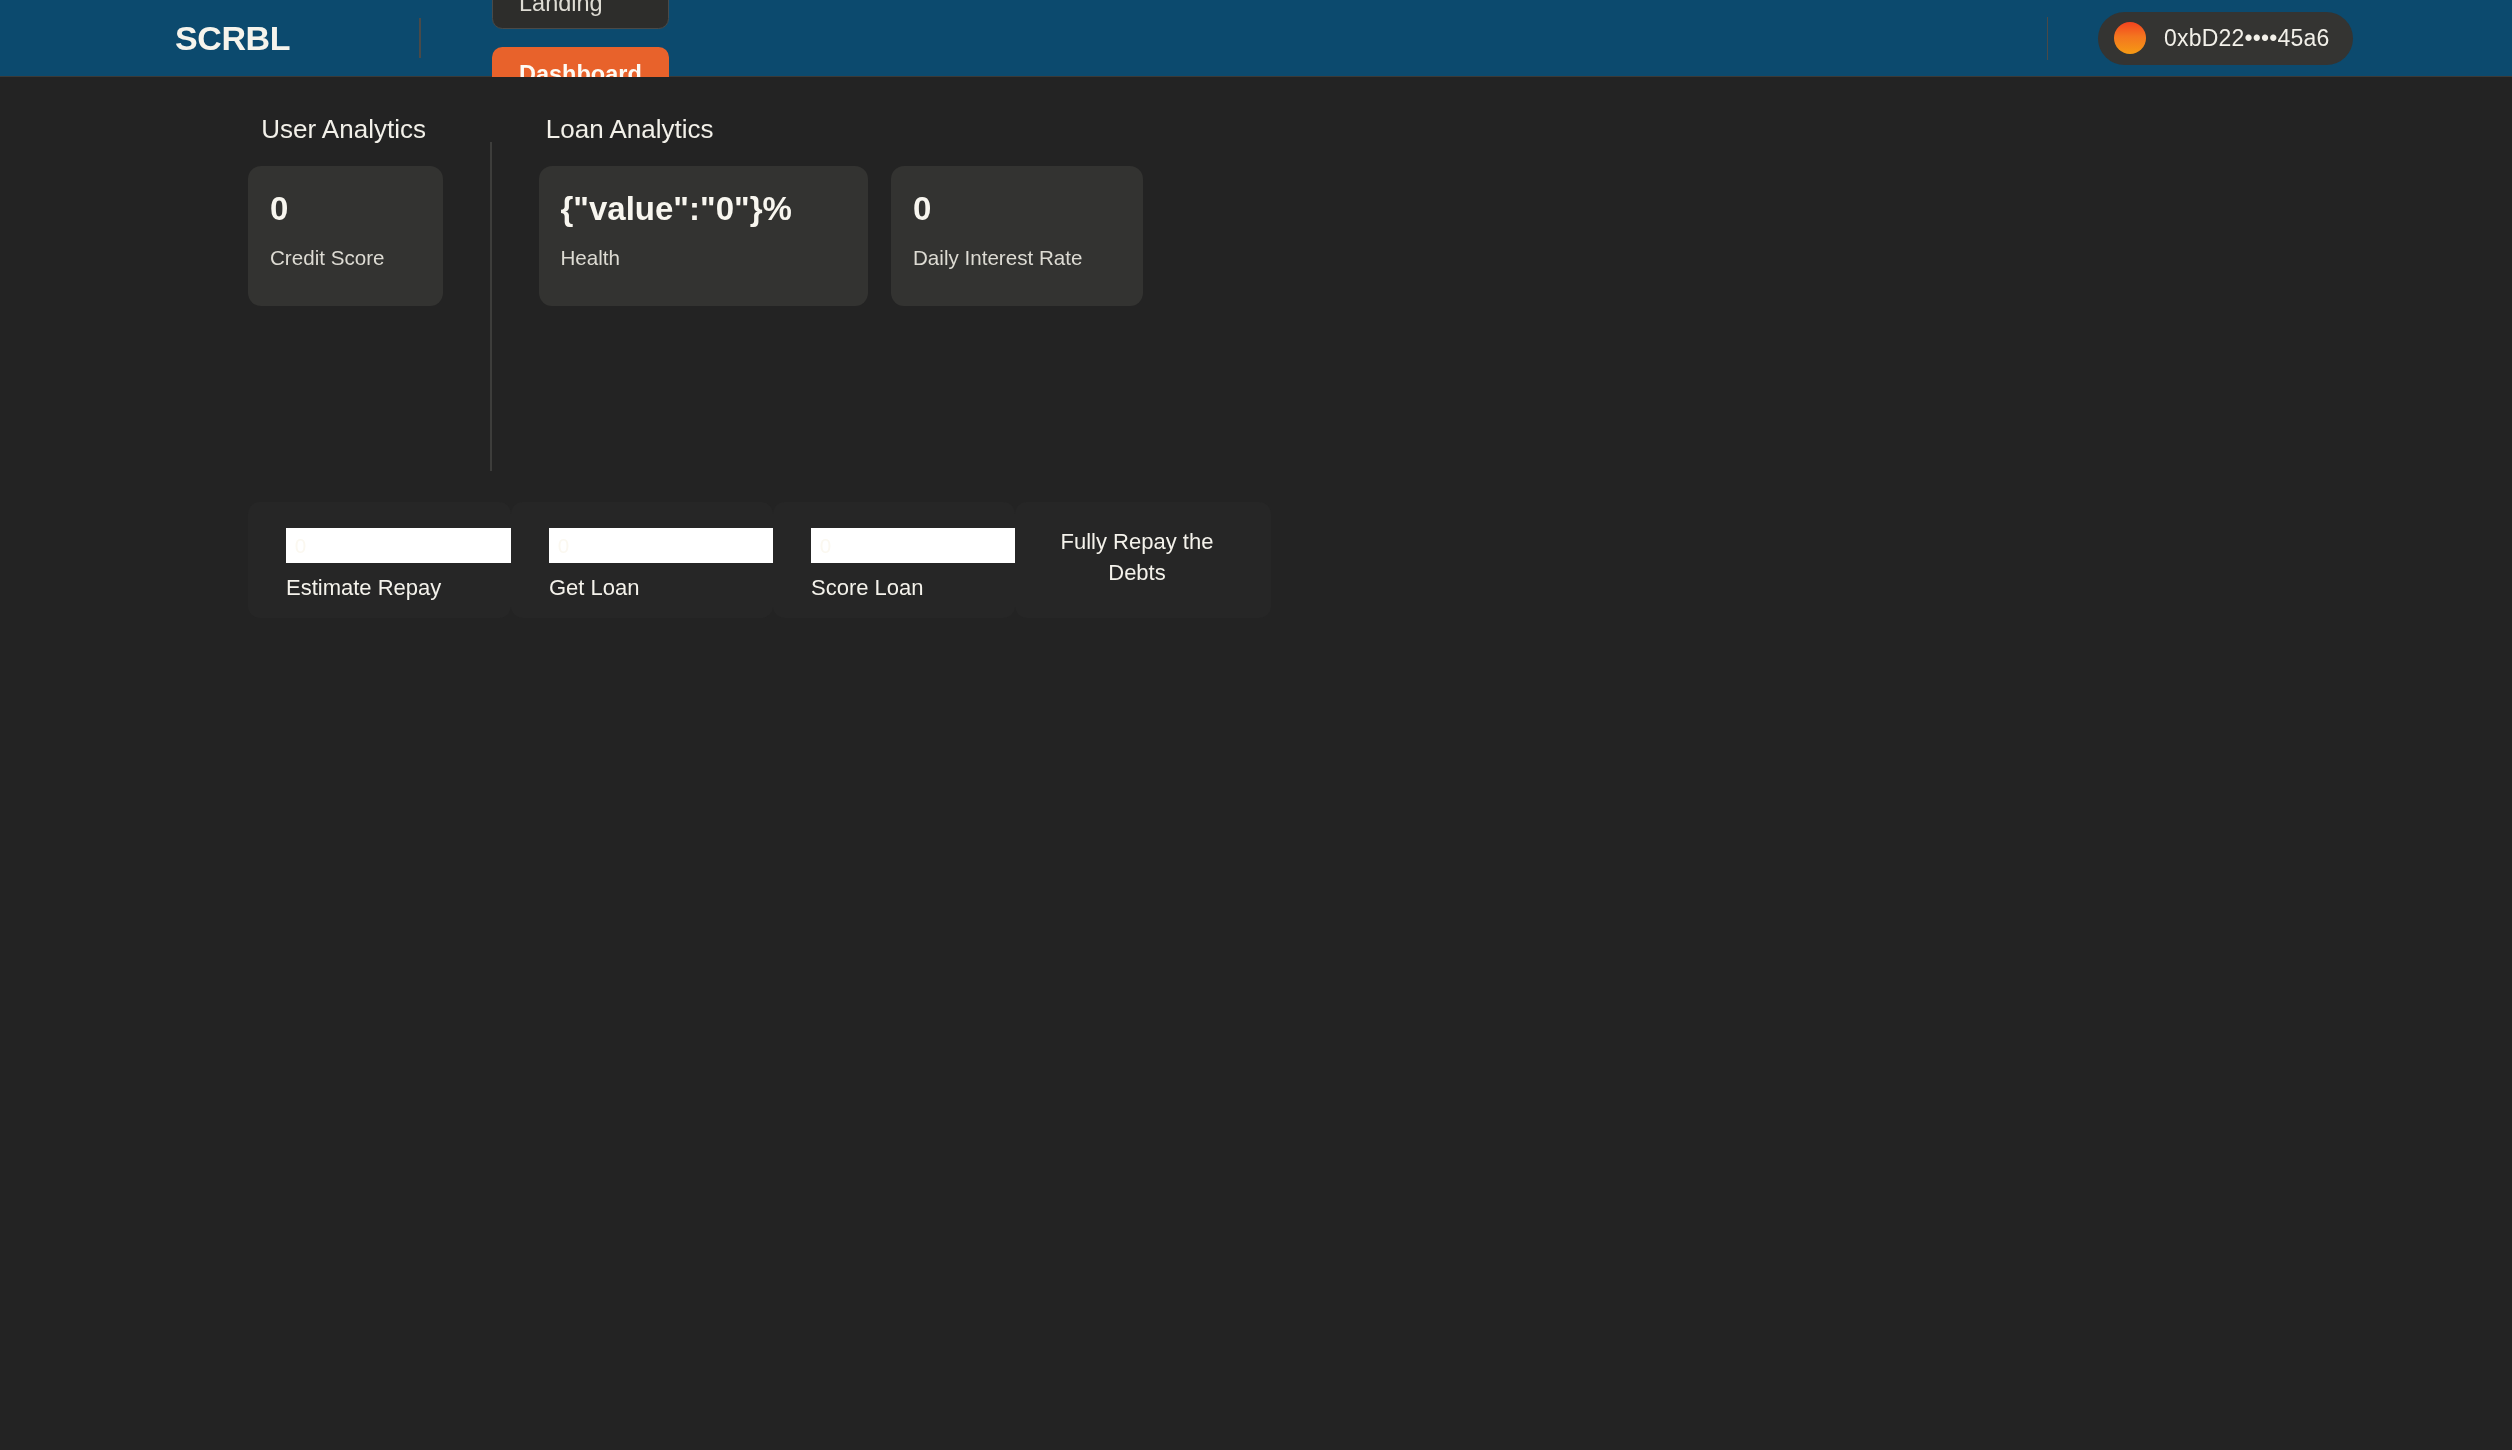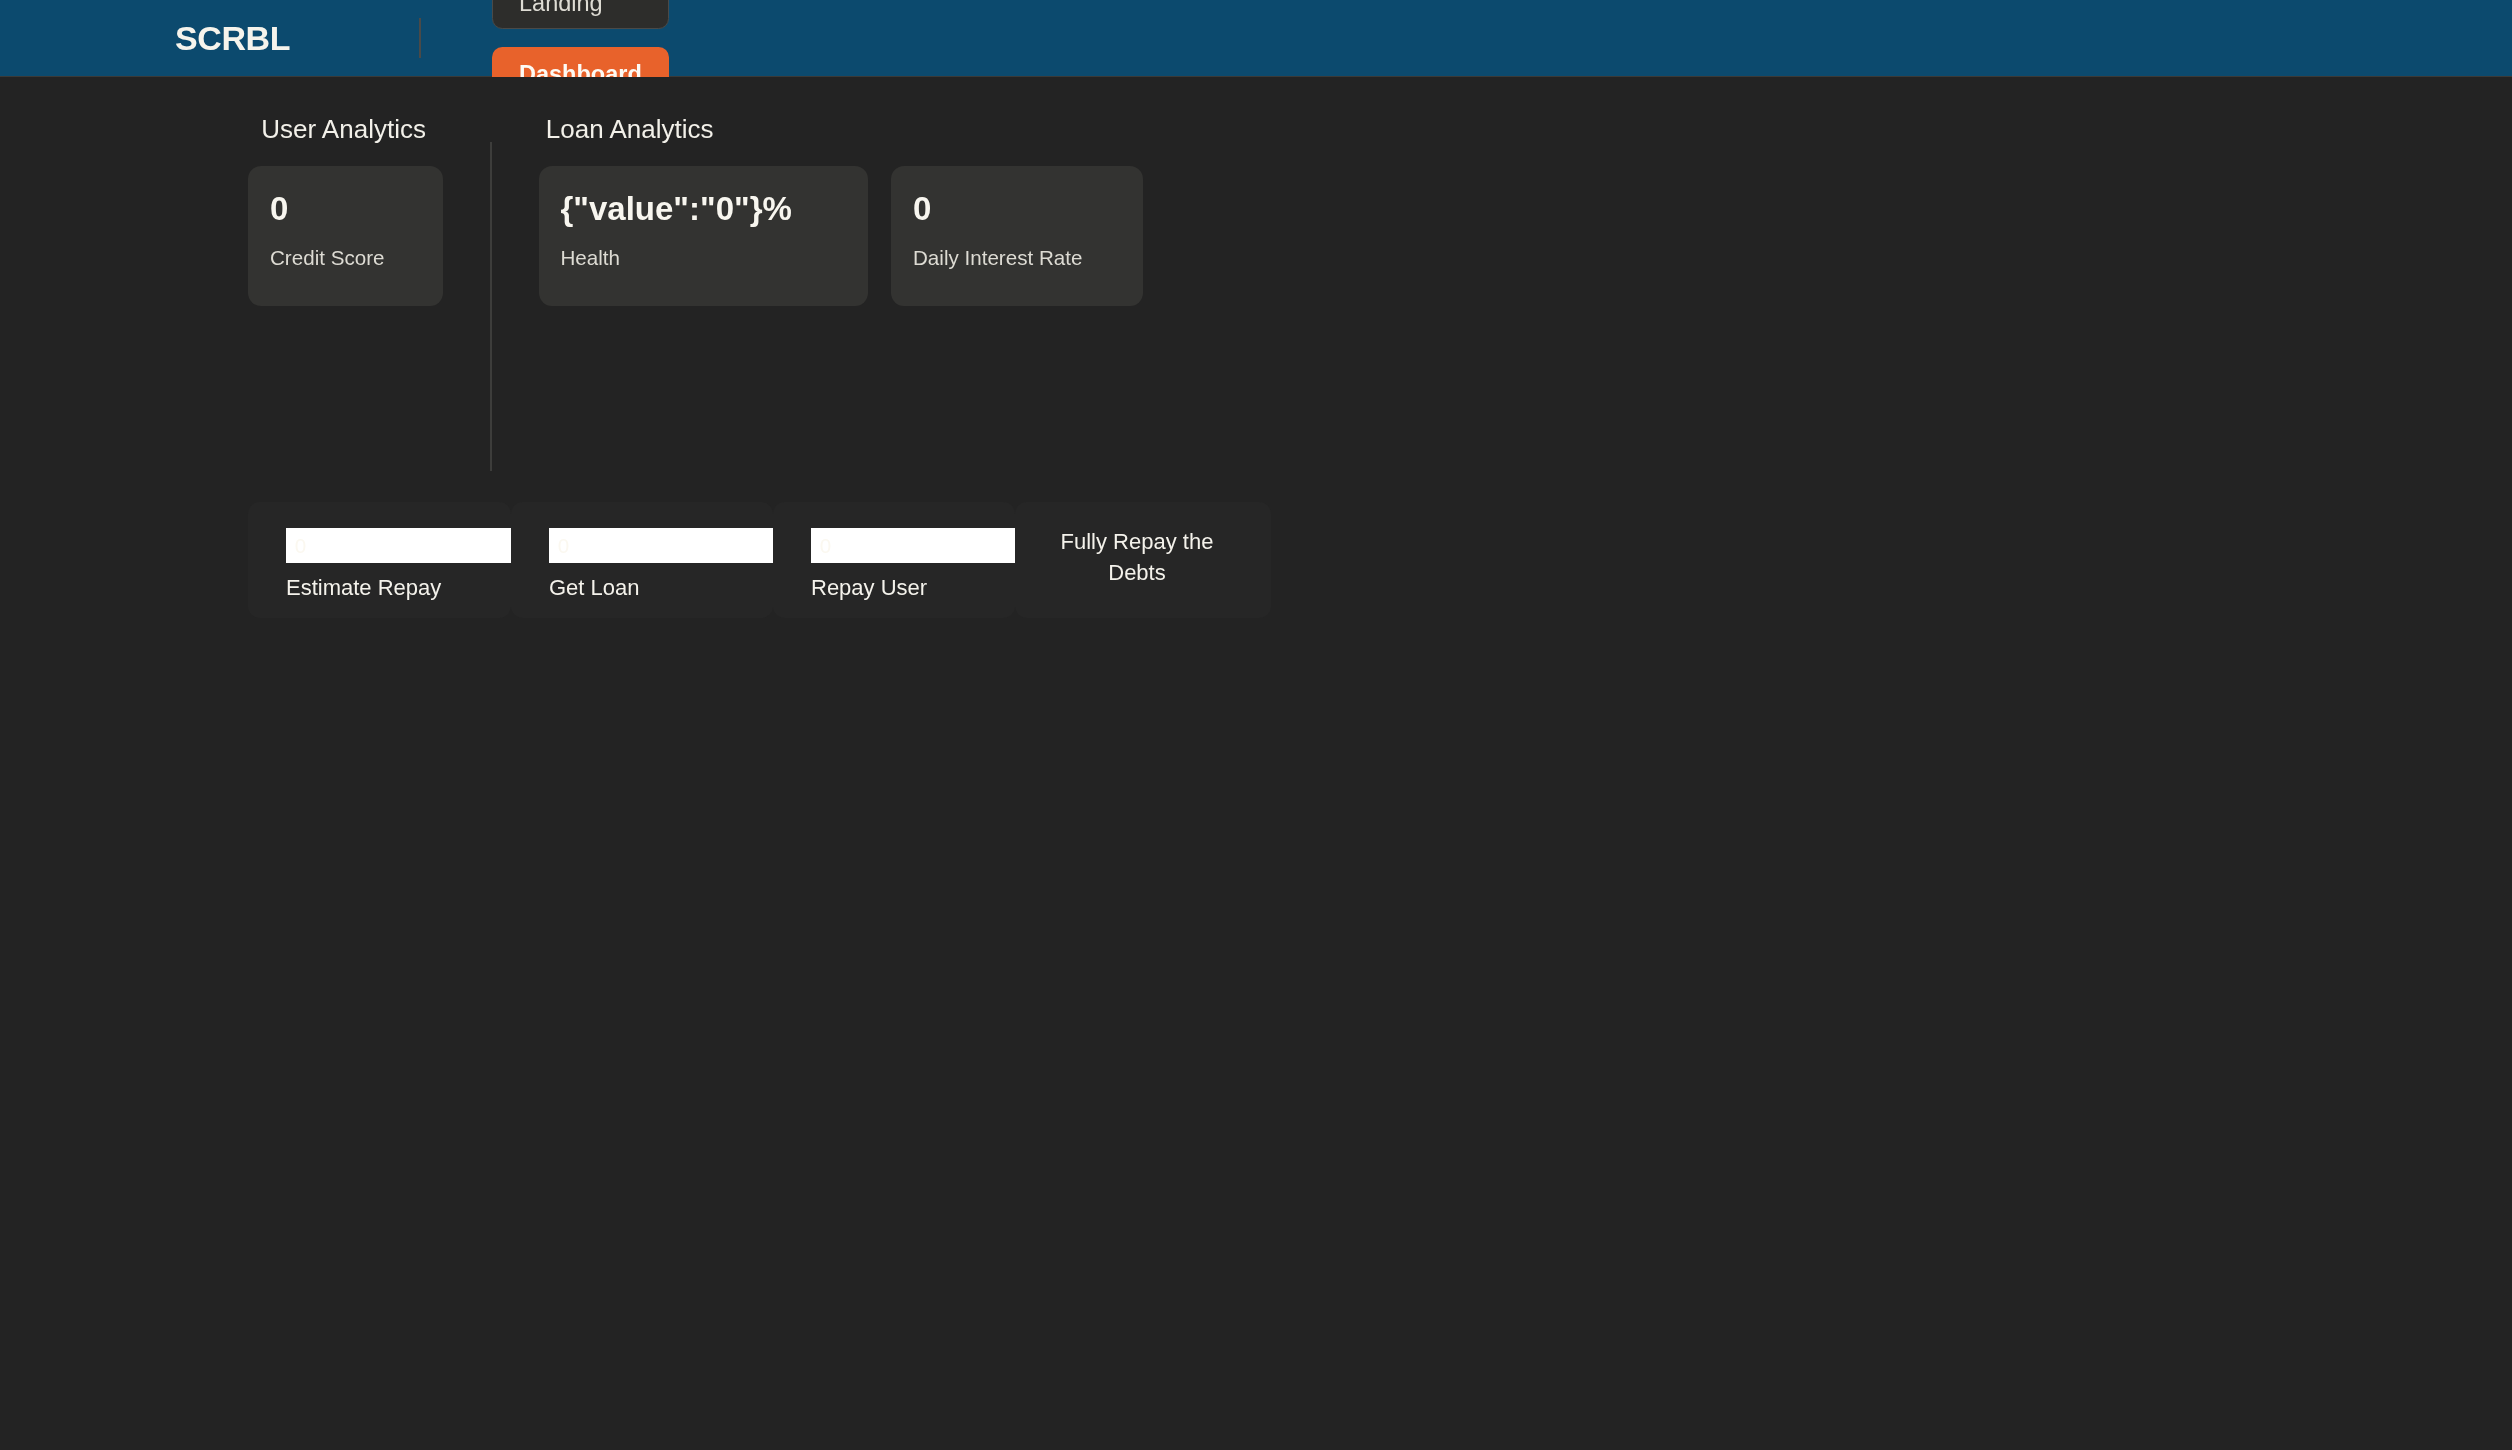--- a/index.html
+++ b/index.html
@@ -250,20 +250,27 @@
 
   <div class="brand">SCRBL</div>
 
   <div class="header-divider"></div>
 
   <div class="nav">
     <div class="nav-btn inactive">Landing</div>
     <div class="nav-btn active">Dashboard</div>
   </div>
 
+  <div class="header-right">
+    <div class="right-divider"></div>
+    <div class="wallet">
+      <div class="wallet-avatar"></div>
+      <div class="wallet-address">0xbD22••••45a6</div>
+    </div>
+  </div>
 
 </div>
 
 <div class="main">
 
   <div class="analytics-row">
 
     <div class="analytics-group">
       <div class="group-title user">User Analytics</div>
       <div class="cards">
@@ -299,21 +306,21 @@
       <div class="action-label">Estimate Repay</div>
     </div>
 
     <div class="action-card get">
       <input class="action-input" type="text" placeholder="0" style="">
       <div class="action-label">Get Loan</div>
     </div>
 
     <div class="action-card repay">
       <input class="action-input" type="text" placeholder="0" style="">
-      <div class="action-label">Repay User</div>
+      <div class="action-label">Score Loan</div>
     </div>
 
     <div class="action-card full">
       <div class="action-label">Fully Repay the Debts</div>
     </div>
 
   </div>
 
 </div>
 

